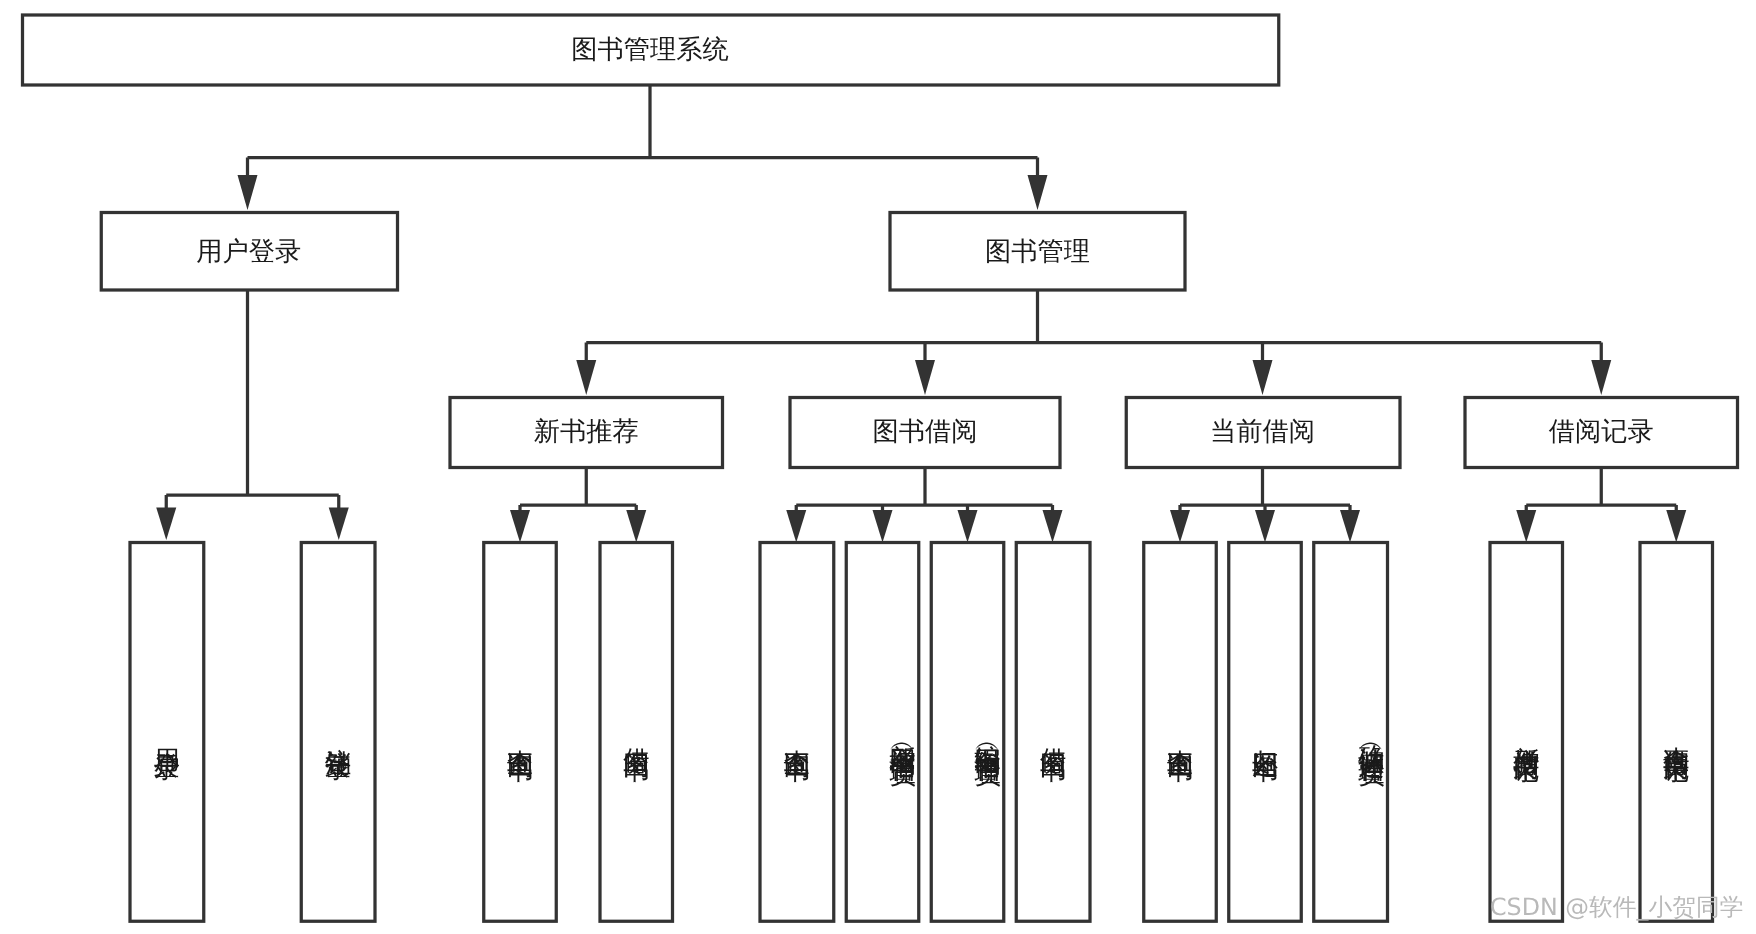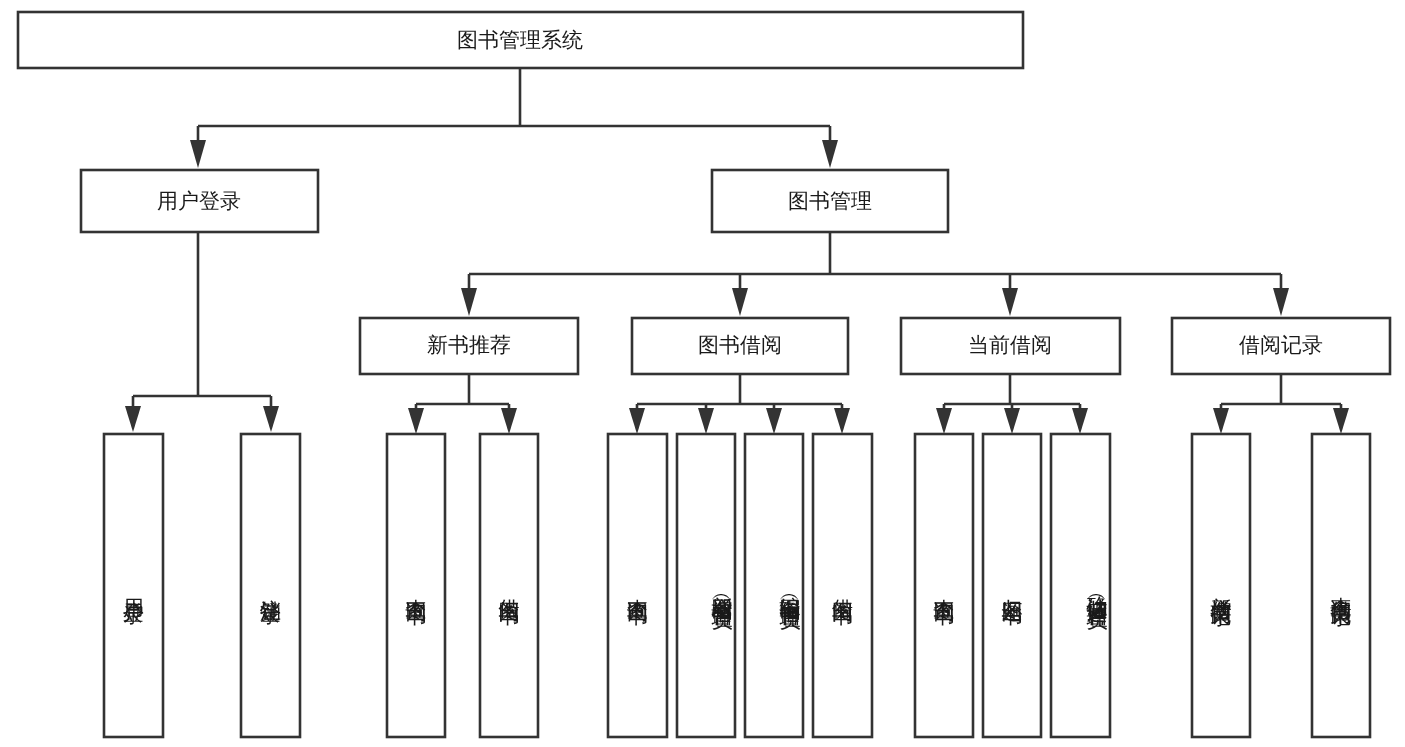--- a/index.html
+++ b/index.html
@@ -216,14 +216,15 @@
   <div class="vlabel" style="left:745px; top:440px; width:58px; height:295px;">编辑图书（管理员）</div>
   <div class="vlabel centered" style="left:813px; top:434px; width:59px; height:303px;">借阅图书</div>
 
   <div class="vlabel centered" style="left:915px; top:434px; width:58px; height:303px;">查询图书</div>
   <div class="vlabel centered" style="left:983px; top:434px; width:58px; height:303px;">归还图书</div>
   <div class="vlabel" style="left:1051px; top:440px; width:59px; height:295px;">确认归还（管理员）</div>
 
   <div class="vlabel centered" style="left:1192px; top:434px; width:58px; height:303px;">新增借阅记录</div>
   <div class="vlabel centered" style="left:1312px; top:434px; width:58px; height:303px;">查询借阅记录</div>
 
+  <div class="watermark" style="left:1192px; top:713px;">CSDN @软件_小贺同学</div>
 
 </div>
 
 </body></html>

